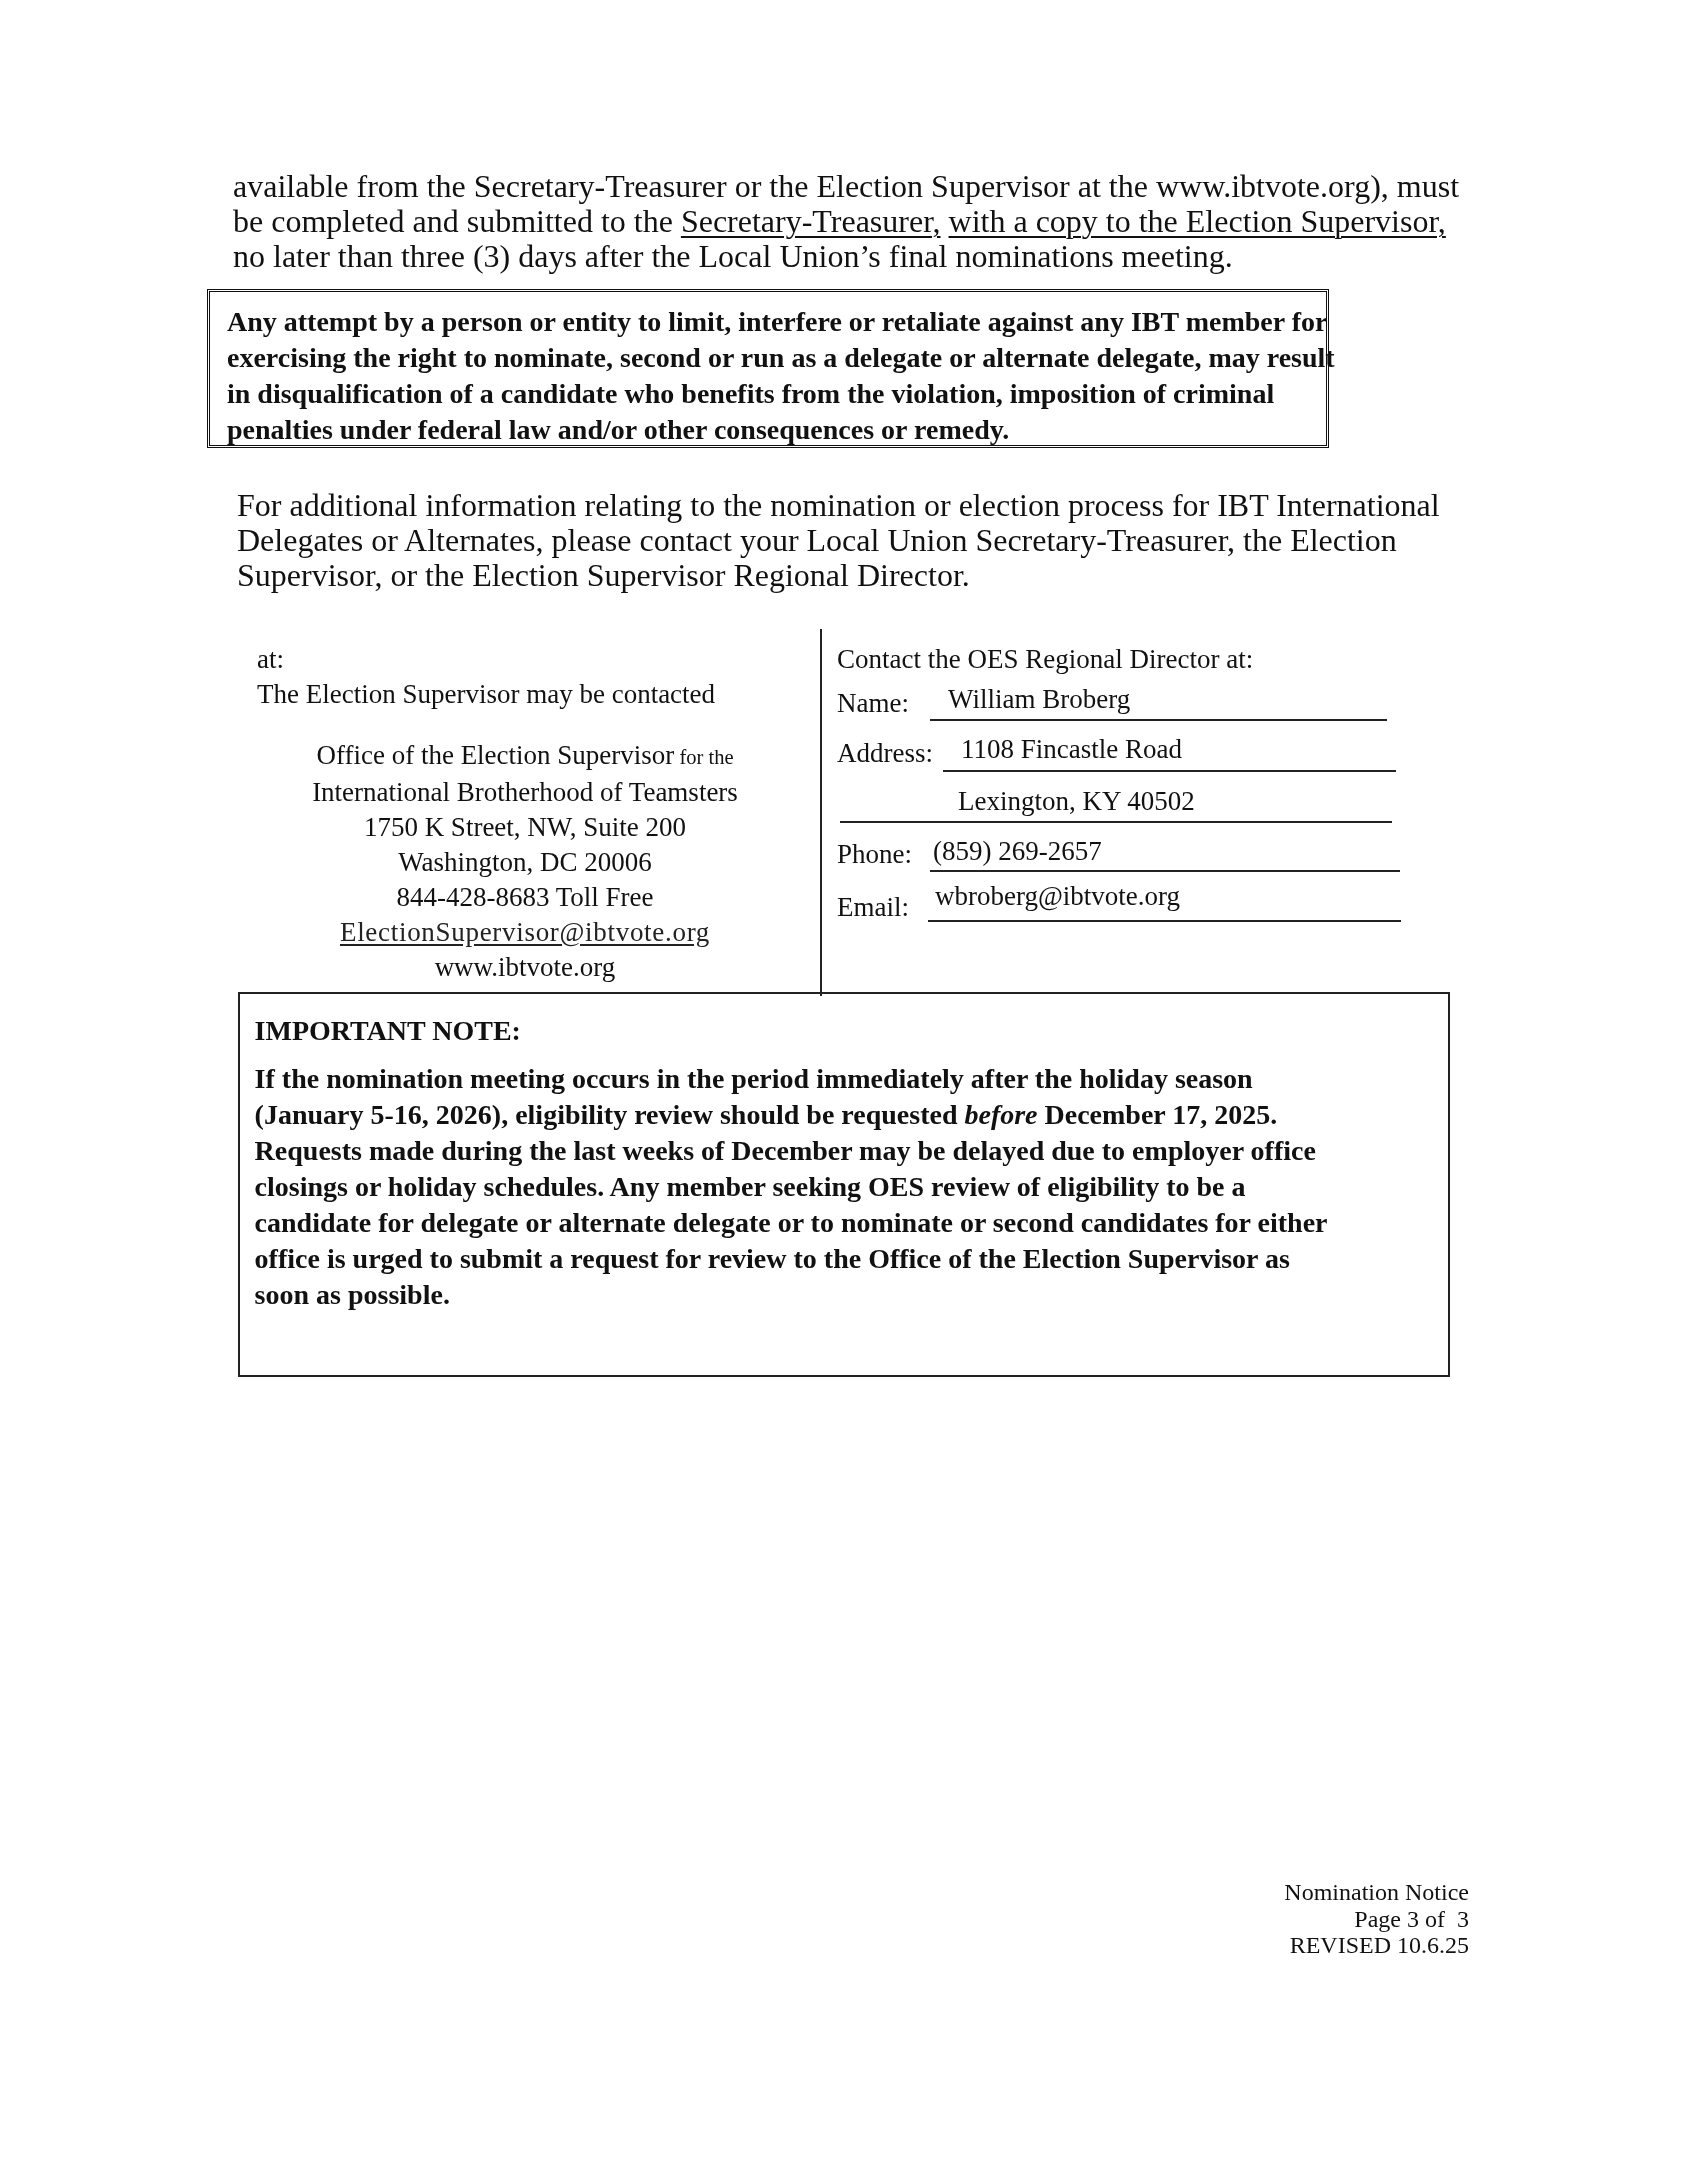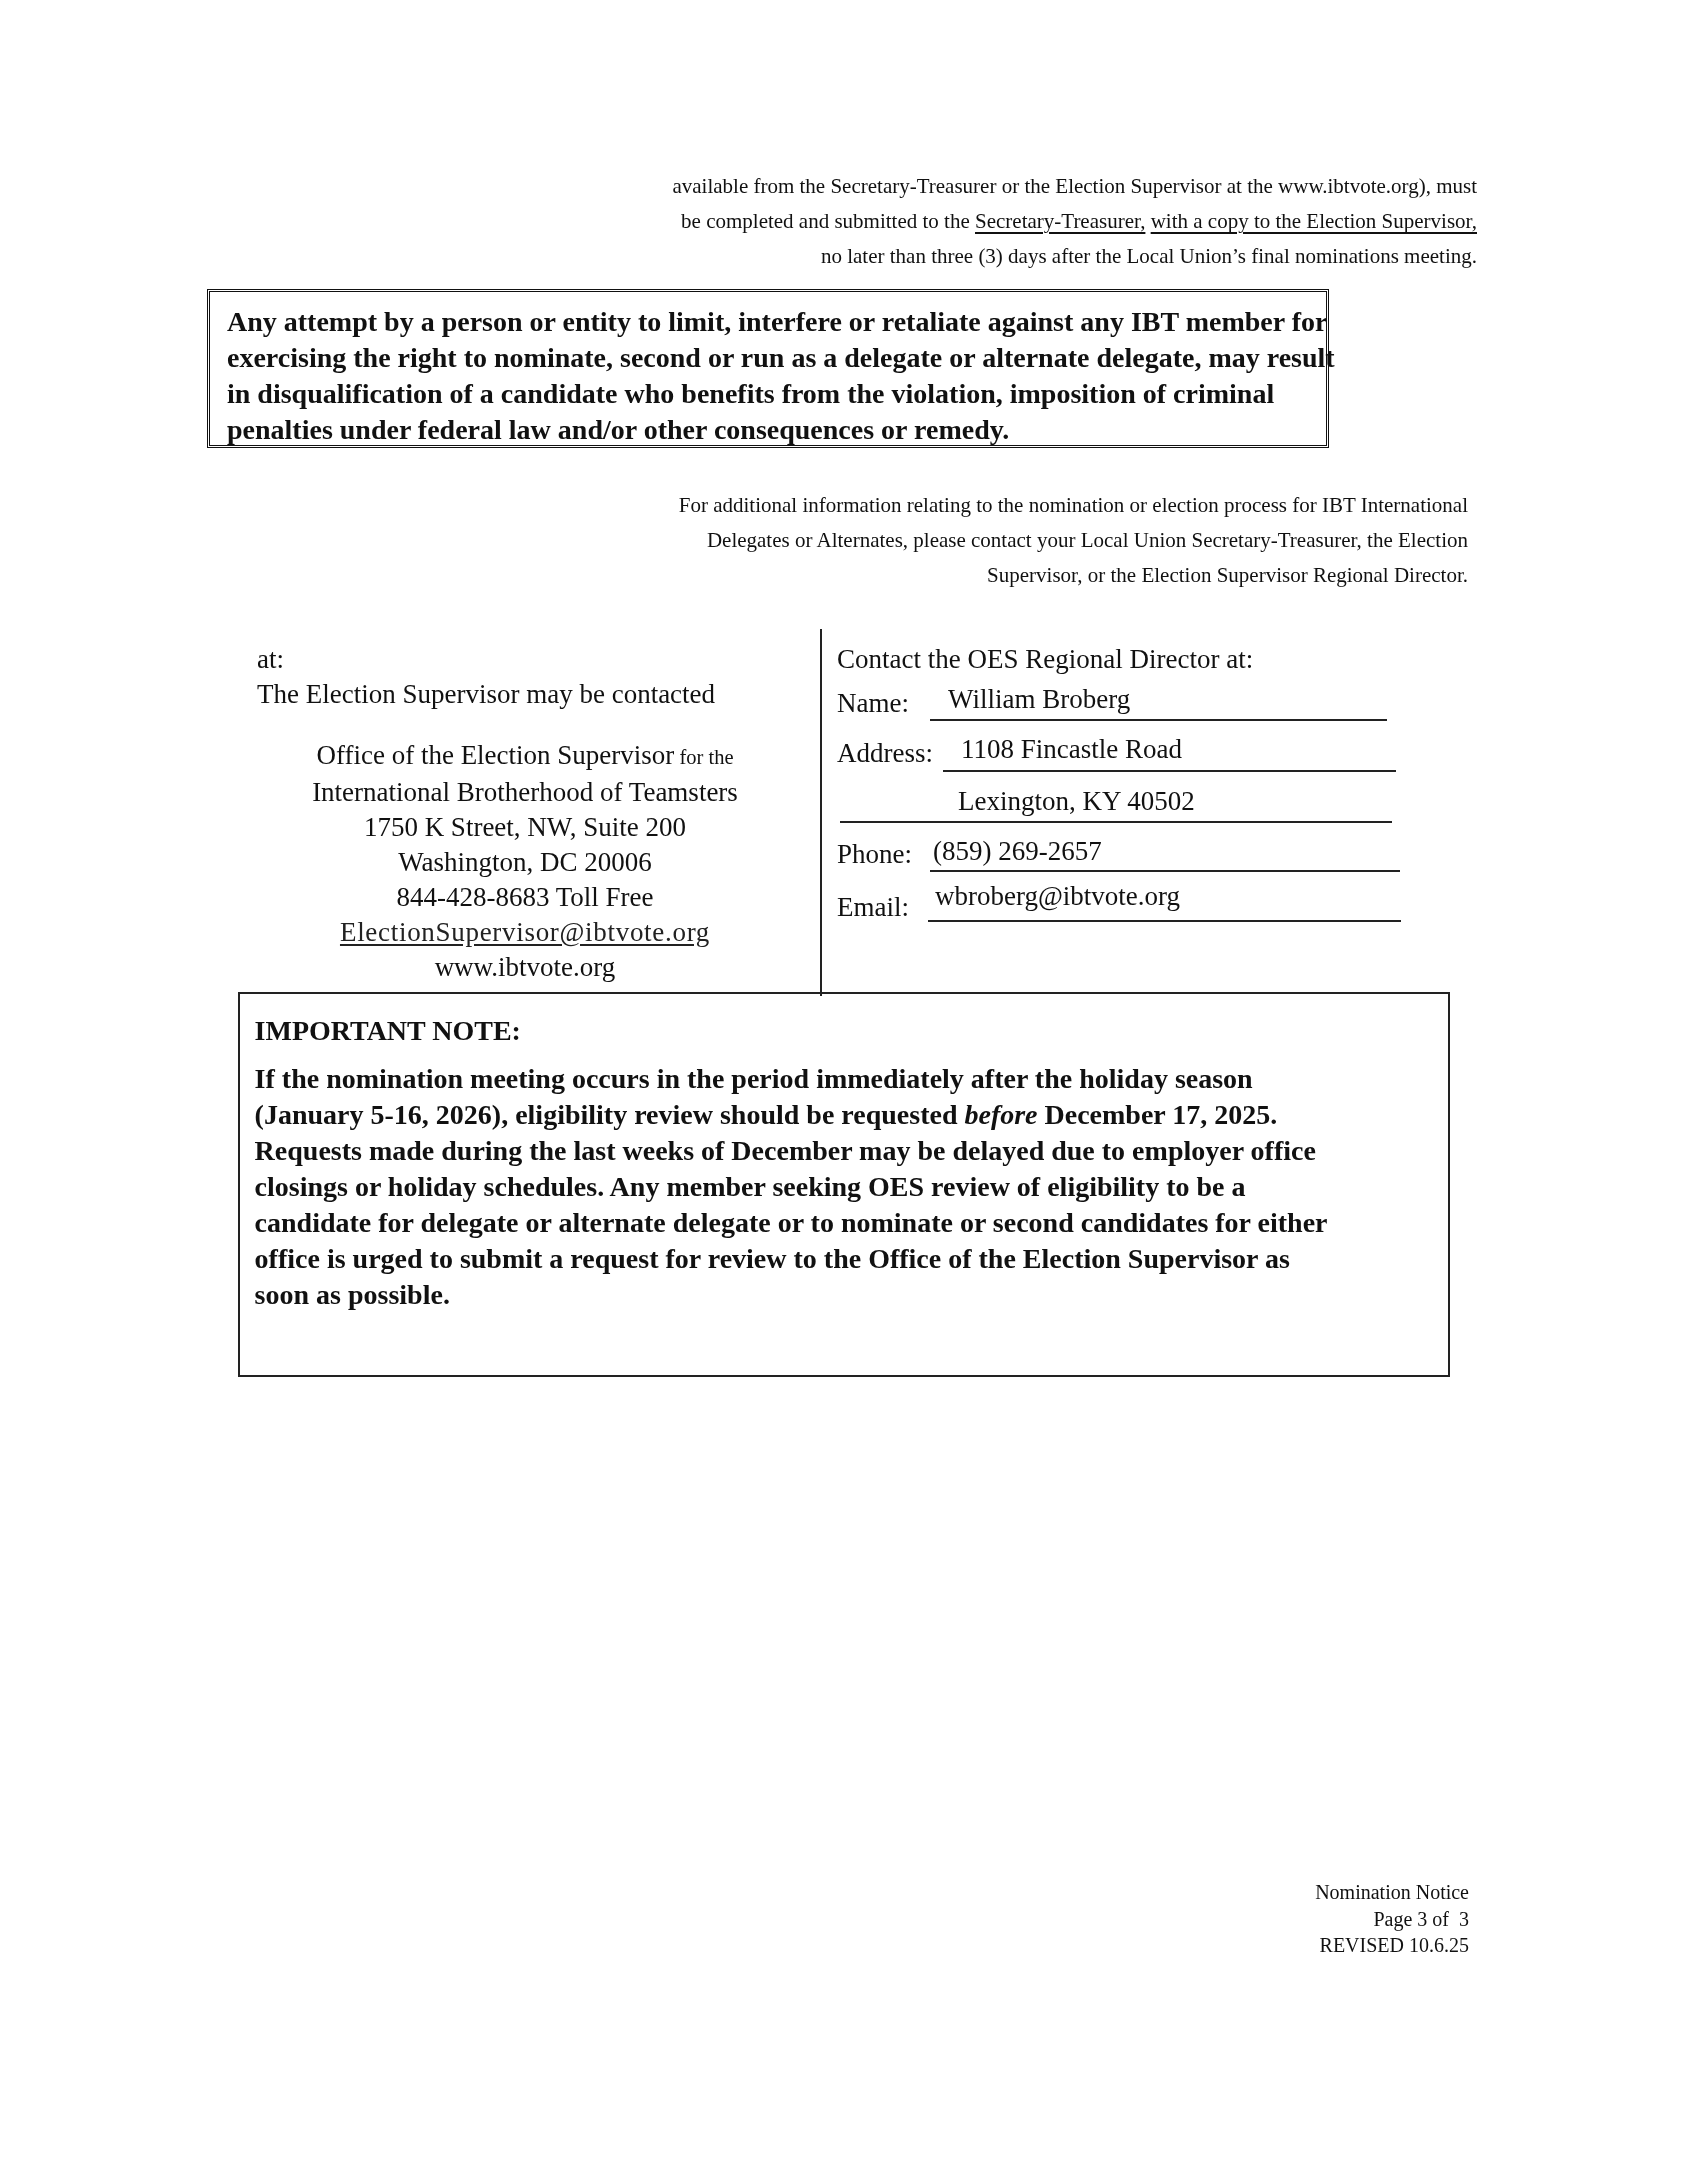--- a/index.html
+++ b/index.html
@@ -1,21 +1,21 @@
 <!DOCTYPE html>
 <html style="font-size:10.6px"><head>
 <meta charset="utf-8">
 <style>
   html, body { margin: 0; padding: 0; background: #ffffff; }
   body {
     width: 1687px; height: 2183px; position: relative; overflow: hidden;
     font-family: "Liberation Serif", "DejaVu Serif", serif; color: #111;
   }
   .abs { position: absolute; }
-  .para { font-size: 21px; line-height: 35px; text-align: right; }
+  .para { font-size: 32px; line-height: 35px; }
   .u { text-decoration: underline; text-underline-offset: 4px; text-decoration-thickness: 2px; }
 
   
   .warn-box {
     left: 207px; top: 289px; width: 1122px; height: 159px;
     border: 3.3px double #111; box-sizing: border-box;
     padding: 12px 0 0 17px;
   }
   .warn-text { font-weight: bold; font-size: 28px; line-height: 36px; white-space: nowrap; }
   .warn-line { display: block; }
@@ -38,21 +38,21 @@
   
   .note-box {
     left: 238px; top: 992px; width: 1212px; height: 385px;
     border: 2px solid #222; box-sizing: border-box;
     padding: 18.5px 0 0 14.6px;
   }
   .note-title { font-weight: bold; font-size: 28px; line-height: 36px; margin-bottom: 12px; }
   .note-text { font-weight: bold; font-size: 28px; line-height: 36px; white-space: nowrap; }
   .note-line { display: block; }
 
-  .footer { right: 218px; top: 1879px; text-align: right; font-size: 20px; line-height: 26.5px; }
+  .footer { right: 218px; top: 1879px; text-align: right; font-size: 24px; line-height: 26.5px; }
 </style>
 </head>
 <body>
 
 <div class="abs para" style="left:233px; top:169px; width:1244px;">
   <div>available from the Secretary-Treasurer or the Election Supervisor at the www.ibtvote.org), must</div>
   <div>
     <span>be completed and submitted to the </span><span class="u">Secretary-Treasurer,</span><span> </span><span class="u">with a copy to the Election Supervisor,</span>
   </div>
   <div>no later than three (3) days after the Local Union’s final nominations meeting.</div>

